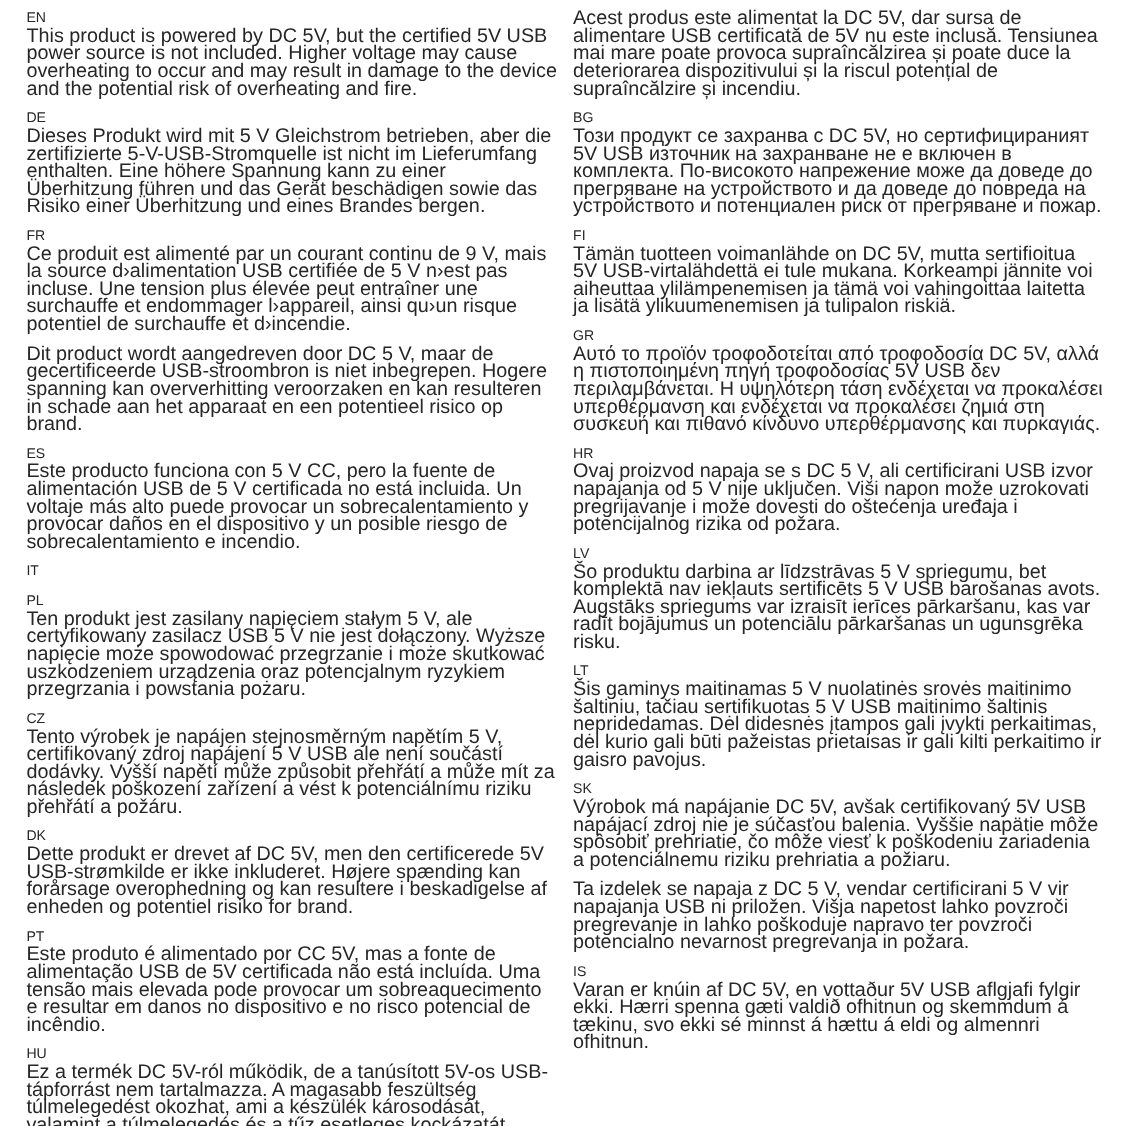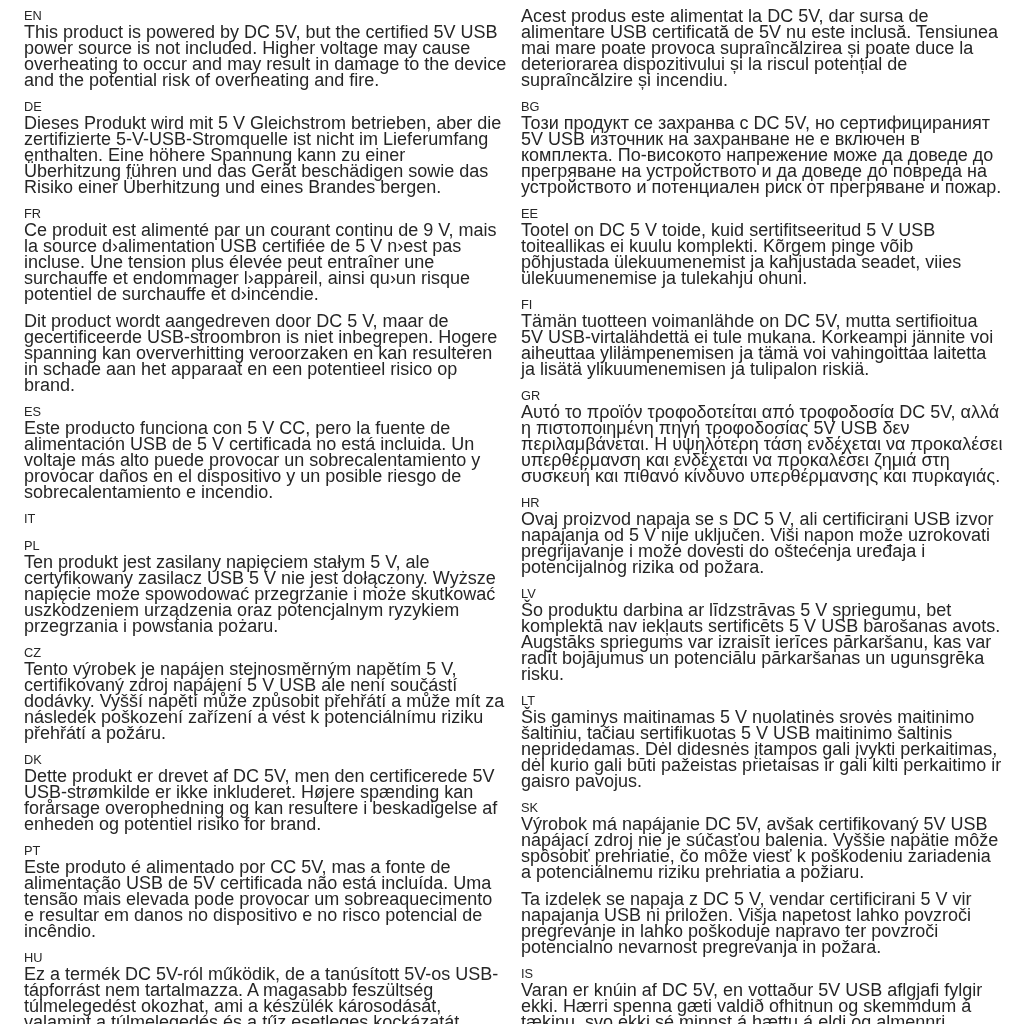--- a/index.html
+++ b/index.html
@@ -94,24 +94,20 @@
 
   <div class="col">
     <section class="block">
       <p class="body-text">Acest produs este alimentat la DC 5V, dar sursa de alimentare USB certificată de 5V nu este inclusă. Tensiunea mai mare poate provoca supraîncălzirea și poate duce la deteriorarea dispozitivului și la riscul potențial de supraîncălzire și incendiu.</p>
     </section>
     <section class="block">
       <div class="lang">BG</div>
       <p class="body-text">Този продукт се захранва с DC 5V, но сертифицираният 5V USB източник на захранване не е включен в комплекта. По-високото напрежение може да доведе до прегряване на устройството и да доведе до повреда на устройството и потенциален риск от прегряване и пожар.</p>
     </section>
     <section class="block">
-      <div class="lang">EE</div>
-      <p class="body-text">Tootel on DC 5 V toide, kuid sertifitseeritud 5 V USB toiteallikas ei kuulu komplekti. Kõrgem pinge võib põhjustada ülekuumenemist ja kahjustada seadet, viies ülekuumenemise ja tulekahju ohuni.</p>
-    </section>
-    <section class="block">
       <div class="lang">FI</div>
       <p class="body-text">Tämän tuotteen voimanlähde on DC 5V, mutta sertifioitua 5V USB-virtalähdettä ei tule mukana. Korkeampi jännite voi aiheuttaa ylilämpenemisen ja tämä voi vahingoittaa laitetta ja lisätä ylikuumenemisen ja tulipalon riskiä.</p>
     </section>
     <section class="block">
       <div class="lang">GR</div>
       <p class="body-text">Αυτό το προϊόν τροφοδοτείται από τροφοδοσία DC 5V, αλλά η πιστοποιημένη πηγή τροφοδοσίας 5V USB δεν περιλαμβάνεται. Η υψηλότερη τάση ενδέχεται να προκαλέσει υπερθέρμανση και ενδέχεται να προκαλέσει ζημιά στη συσκευή και πιθανό κίνδυνο υπερθέρμανσης και πυρκαγιάς.</p>
     </section>
     <section class="block">
       <div class="lang">HR</div>
       <p class="body-text">Ovaj proizvod napaja se s DC 5 V, ali certificirani USB izvor napajanja od 5 V nije uključen. Viši napon može uzrokovati pregrijavanje i može dovesti do oštećenja uređaja i potencijalnog rizika od požara.</p>

